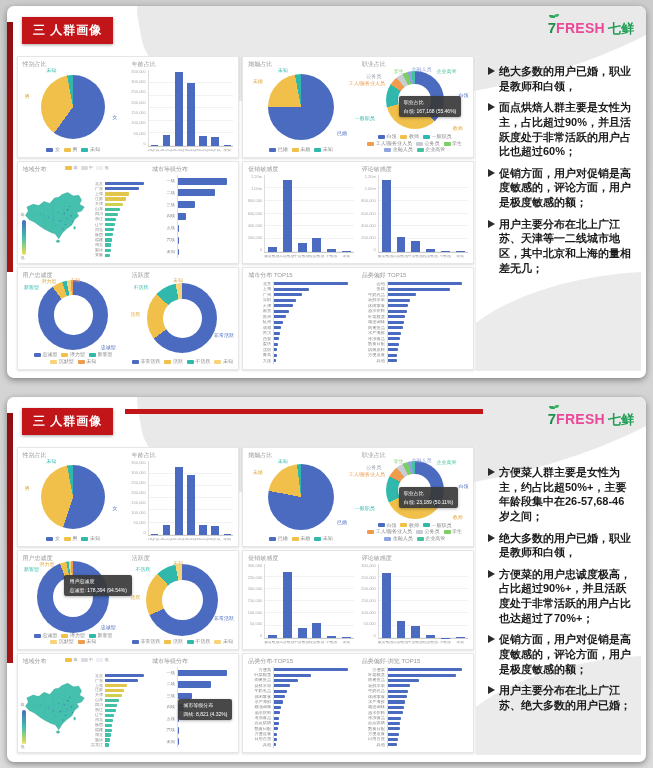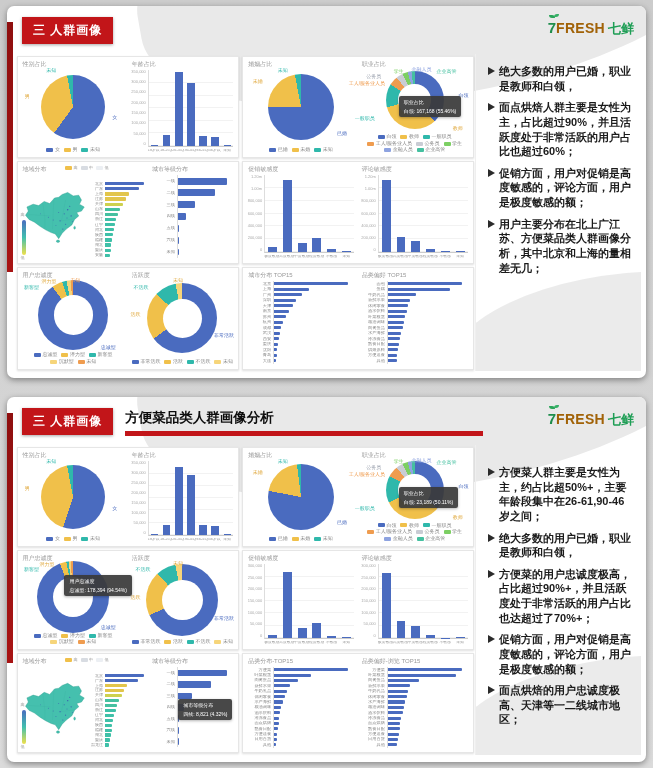--- a/index.html
+++ b/index.html
@@ -13,21 +13,21 @@
   .left-strip { position:absolute; left:0; top:16px; height:250px; width:6px; background:linear-gradient(#8f0f0f,#a81414); z-index:3; }
   .slide-header { position:relative; display:flex; align-items:flex-start; padding:11px 12px 0 15px; height:47px; z-index:2; }
   .badge { background:#c21519; color:#fff; font-size:12px; font-weight:700; padding:5px 11px; letter-spacing:1px; box-shadow:0 1px 3px rgba(0,0,0,.35); white-space:nowrap; }
   .title-wrap { margin-left:12px; padding-top:1px; min-width:0; }
   .slide-title { font-size:13.5px; font-weight:700; color:#0d0d0d; margin-bottom:4px; white-space:nowrap; }
   .red-underline { height:5px; width:358px; background:#c21519; }
   .logo { margin-left:auto; display:flex; align-items:baseline; position:relative; padding-top:2px; }
   .leaf { position:absolute; top:-2px; left:1px; width:6px; height:3px; background:#2aa55a; border-radius:0 4px 0 4px; }
   .leaf::after { content:""; position:absolute; left:5px; top:-1px; width:5px; height:3px; background:#35b066; border-radius:4px 0 4px 0; }
   .logo-7 { color:#1e8e4c; font-weight:800; font-size:15px; }
-  .logo-fresh { color:#a16207; font-weight:800; font-size:14px; letter-spacing:.3px; }
+  .logo-fresh { color:#ec4899; font-weight:800; font-size:14px; letter-spacing:.3px; }
   .logo-cn { color:#1e9e55; font-weight:700; font-size:13px; margin-left:3px; }
   .slide-body { position:relative; display:flex; padding:1px 5px 4px 8px; height:calc(100% - 50px); z-index:1; }
   .charts-col { width:460px; flex:none; display:flex; flex-direction:column; }
   .chart-row { flex:1; display:flex; min-height:0; }
   .panel { background:#fff; border:1px solid #e6e6e6; box-shadow:0 1px 2px rgba(0,0,0,.13); margin:1.5px; display:flex; min-width:0; padding:1px; overflow:hidden; }
   .notes-col { flex:1; position:relative; padding:10px 6px 0 12px; border-left:1px solid #efefef; overflow:hidden; }
   .slide2 .notes-col { padding-top:20px; }
   .notes-col::after { content:""; position:absolute; bottom:-10px; right:-30px; width:230px; height:110px; background:#dedede; border-radius:100% 0 0 0; opacity:.6; }
   .bullet { display:flex; margin-bottom:7px; font-size:11px; font-weight:600; color:#1b1b1b; line-height:1.33; position:relative; z-index:2; }
   .arrow { flex:none; width:0; height:0; border-left:7px solid #2b2b2b; border-top:4.5px solid transparent; border-bottom:4.5px solid transparent; margin:3px 4px 0 0; }
@@ -790,32 +790,31 @@
         <div class="bullet">
             <span class="arrow"></span>
             <span>面点烘焙人群主要是女性为主，占比超过90%，并且活跃度处于非常活跃的用户占比也超过60%；</span>
           </div>
         <div class="bullet">
             <span class="arrow"></span>
             <span>促销方面，用户对促销是高度敏感的，评论方面，用户是极度敏感的额；</span>
           </div>
         <div class="bullet">
             <span class="arrow"></span>
-            <span>用户主要分布在北上广江苏、方便菜品类人群画像分析，其中北京和上海的量相差无几；</span>
+            <span>用户主要分布在北上广江苏、天津等一二线城市地区，其中北京和上海的量相差无几；</span>
           </div>
       </aside>
     </div>
   </section>
 
   <section class="slide slide2">
     <div class="left-strip"></div>
     <header class="slide-header">
       <div class="badge">三 人群画像</div>
       <div class="title-wrap">
-        <div class="slide-title">方便菜品类人群画像分析</div>
         <div class="red-underline"></div>
       </div>
       <div class="logo">
         <span class="leaf"></span>
         <span class="logo-7">7</span>
         <span class="logo-fresh">FRESH</span>
         <span class="logo-cn">七鲜</span>
       </div>
     </header>
     <div class="slide-body">
@@ -1518,35 +1517,35 @@
                     </div>
                   </div>
                 </div>
               </div>
             </div>
           </div>
         </div>
       <aside class="notes-col">
         <div class="bullet">
             <span class="arrow"></span>
-            <span>方便菜人群主要是女性为主，约占比超50%+，主要年龄段集中在26-61,90-46岁之间；</span>
+            <span>方便菜人群主要是女性为主，约占比超50%+，主要年龄段集中在26-57,68-46岁之间；</span>
           </div>
         <div class="bullet">
             <span class="arrow"></span>
             <span>绝大多数的用户已婚，职业是教师和白领，</span>
           </div>
         <div class="bullet">
             <span class="arrow"></span>
             <span>方便菜的用户忠诚度极高，占比超过90%+，并且活跃度处于非常活跃的用户占比也达超过了70%+；</span>
           </div>
         <div class="bullet">
             <span class="arrow"></span>
             <span>促销方面，用户对促销是高度敏感的，评论方面，用户是极度敏感的额；</span>
           </div>
         <div class="bullet">
             <span class="arrow"></span>
-            <span>面点烘焙的用户忠诚度极高、天津等一二线城市地区；</span>
+            <span>用户主要分布在北上广江苏、绝大多数的用户已婚；</span>
           </div>
       </aside>
     </div>
   </section>
 
 </div>
 
 </body></html>

